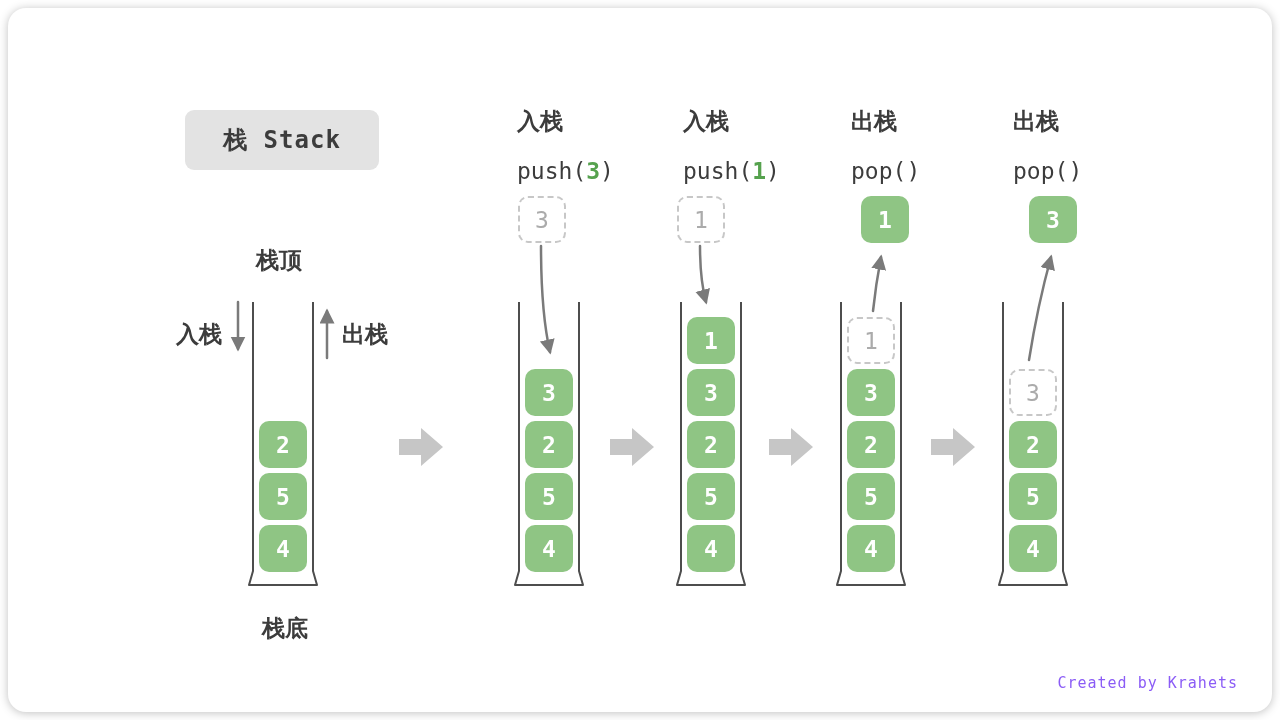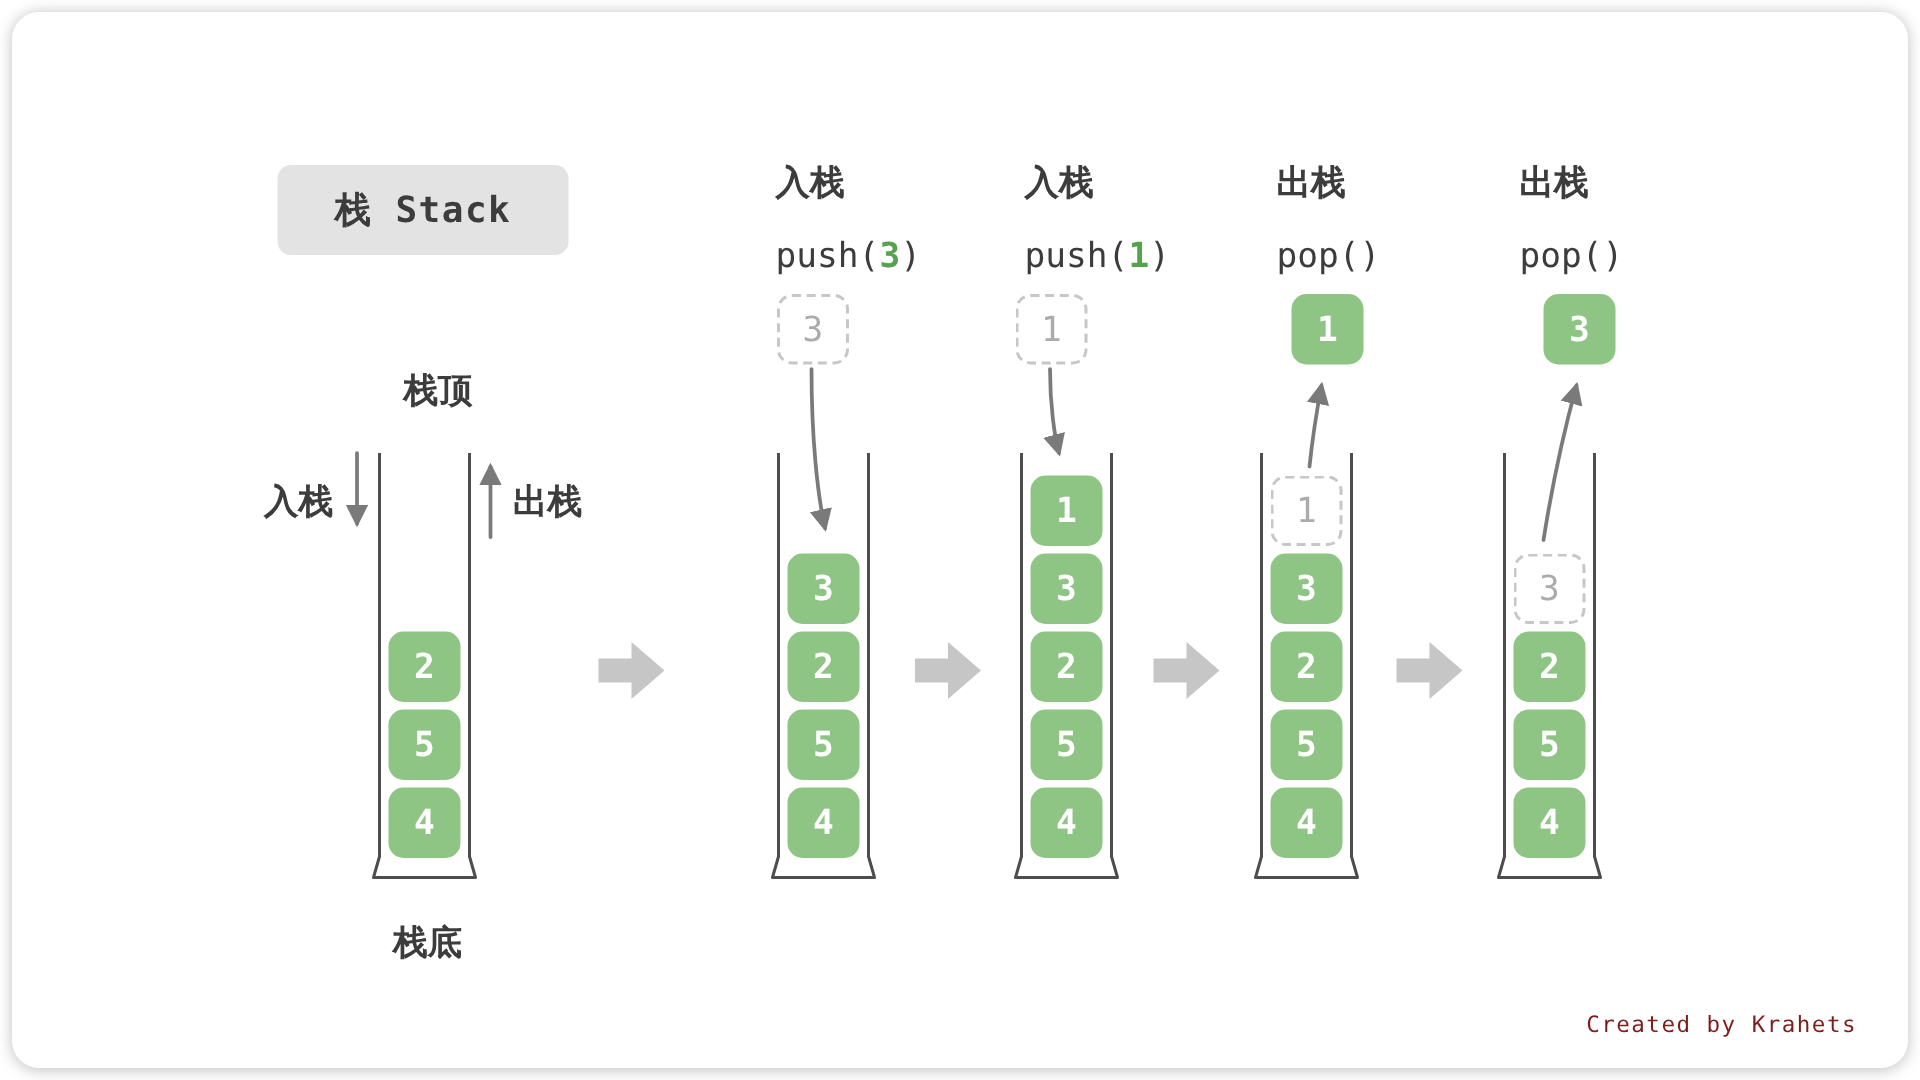--- a/index.html
+++ b/index.html
@@ -21,21 +21,21 @@
   .code .arg{color:var(--arggreen);font-weight:bold;}
   .op{position:absolute;top:105px;line-height:32px;z-index:3;}
   .cell{position:absolute;width:48px;height:47px;border-radius:10px;z-index:3;
     display:flex;align-items:center;justify-content:center;
     font-family:"DejaVu Sans Mono",monospace;font-size:23px;}
   .cell.solid{background:var(--green);color:#ffffff;font-weight:bold;}
   .cell.ghost{background:#ffffff;border:2px dashed var(--ghostborder);box-sizing:border-box;
     color:var(--ghosttext);font-weight:normal;}
   .lbl-center{text-align:center;width:120px;}
   .watermark{position:absolute;right:42px;top:674px;z-index:3;
-    font-family:"DejaVu Sans Mono",monospace;font-size:15px;color:#7f1d1d;letter-spacing:1px;}
+    font-family:"DejaVu Sans Mono",monospace;font-size:15px;color:#8b5cf6;letter-spacing:1px;}
 </style>
 </head>
 <body>
 
 <div class="card"></div>
 
 <svg class="overlay" viewBox="0 0 1280 720">
   <defs>
     <marker id="ah" markerWidth="7" markerHeight="7" refX="5" refY="3" orient="auto">
       <path d="M0,0 L6,3 L0,6 Z" fill="#7A7A7A"></path>
@@ -61,21 +61,21 @@
     <path d="M700,246 C700,270 703,291 706,302" marker-end="url(#ah)"></path>
     <path d="M873,311 C875,292 878,273 881,257" marker-end="url(#ah)"></path>
     <path d="M1029,360 C1035,322 1043,286 1051,257" marker-end="url(#ah)"></path>
   </g>
 </svg>
 
 <div class="title-badge">
   <span>栈 Stack</span>
 </div>
 
-<div class="abs zh lbl-center" style="left:232px;top:245px;">栈顶</div>
+<div class="abs zh lbl-center" style="left:219px;top:245px;">栈顶</div>
 <div class="abs zh lbl-center" style="left:225px;top:613px;">栈底</div>
 <div class="abs zh" style="left:122px;top:319px;width:100px;text-align:right;">入栈</div>
 <div class="abs zh" style="left:342px;top:319px;">出栈</div>
 
 <div id="gen-layer">
     <div class="cell solid" style="left: 259px; top: 525px;">4</div>
     <div class="cell solid" style="left: 259px; top: 473px;">5</div>
     <div class="cell solid" style="left: 259px; top: 421px;">2</div>
     <div class="cell solid" style="left: 525px; top: 525px;">4</div>
     <div class="cell solid" style="left: 525px; top: 473px;">5</div>

